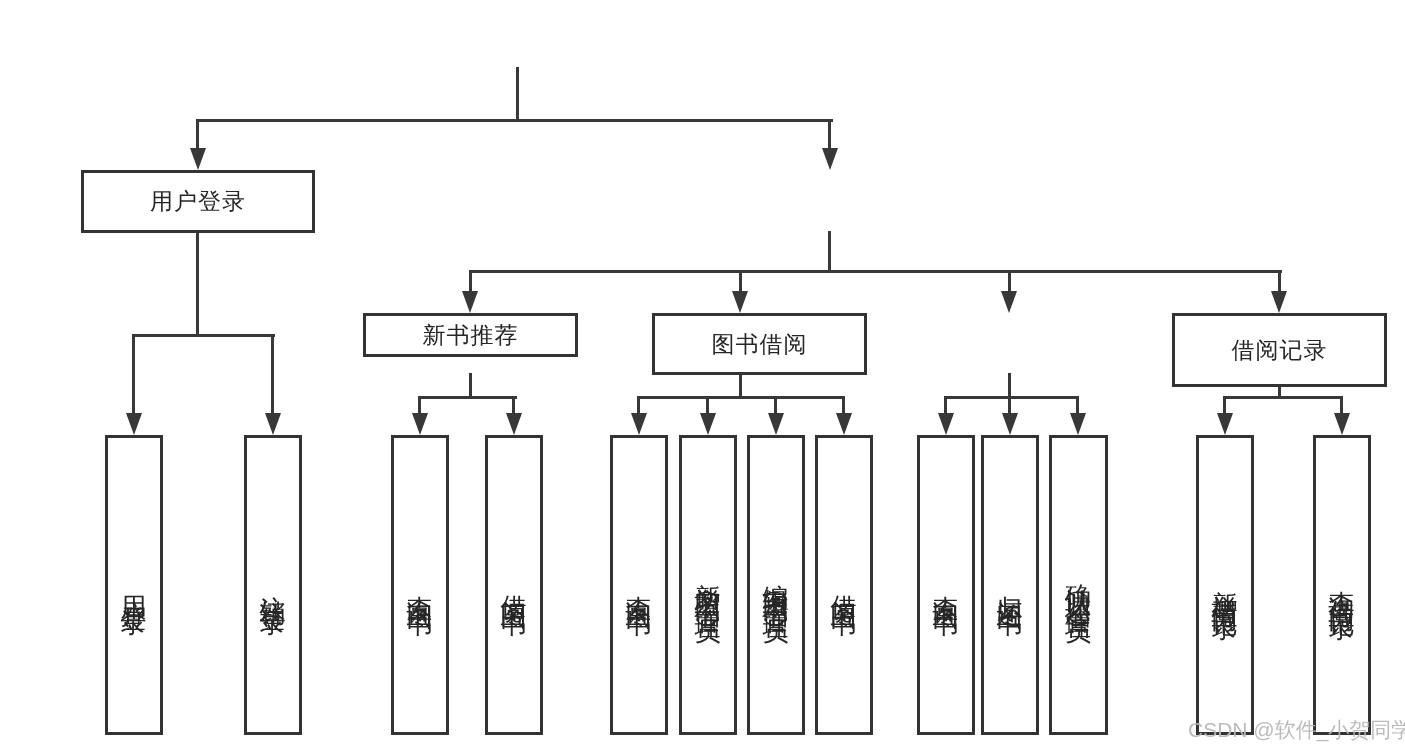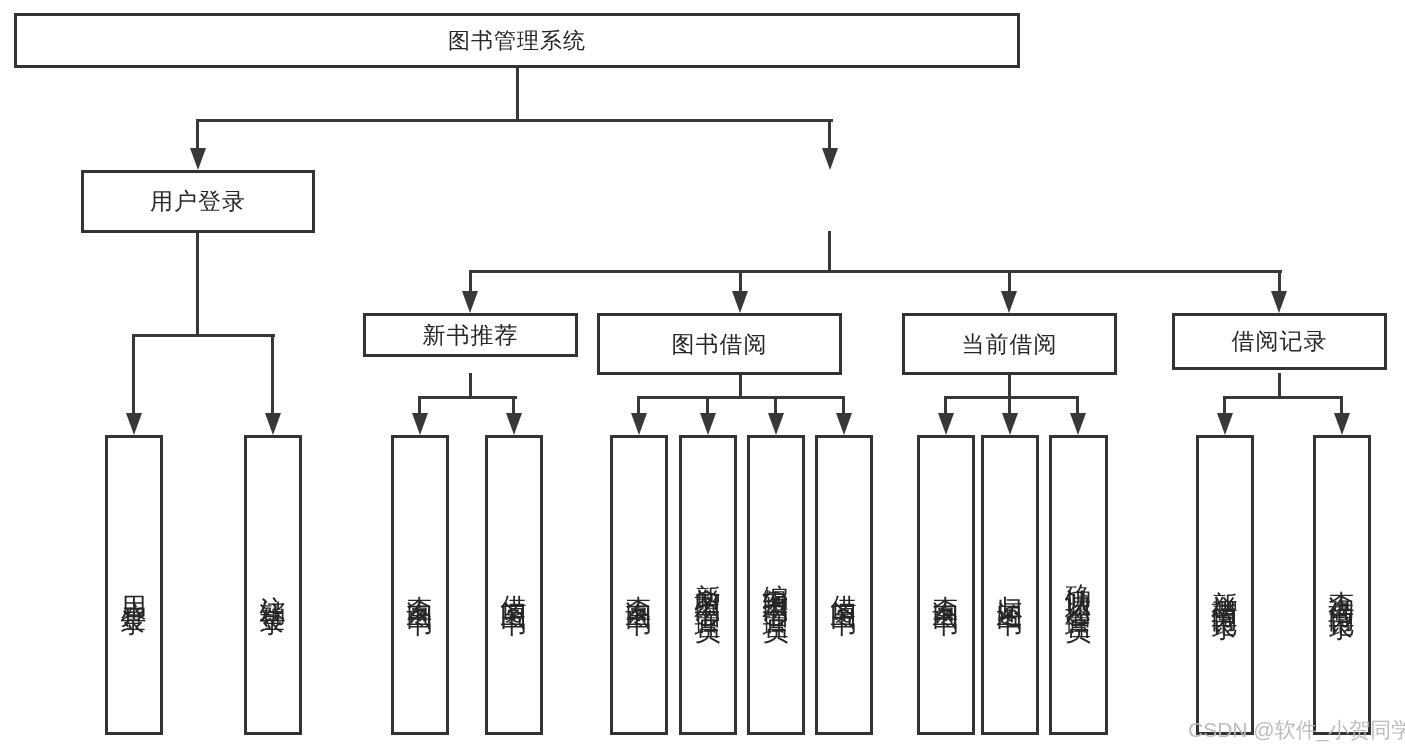--- a/index.html
+++ b/index.html
@@ -121,38 +121,32 @@
   <div class="arr" style="left:1002px;top:413px"></div>
   <div class="arr" style="left:1070px;top:413px"></div>
 
   <div class="ln" style="left:1278px;top:373px;width:3px;height:25px"></div>
   <div class="ln" style="left:1223px;top:396px;width:120px;height:3px"></div>
   <div class="ln" style="left:1223px;top:396px;width:3px;height:20px"></div>
   <div class="ln" style="left:1340px;top:396px;width:3px;height:20px"></div>
   <div class="arr" style="left:1217px;top:413px"></div>
   <div class="arr" style="left:1334px;top:413px"></div>
 
-  <div class="box h root" style="left:14px;top:13px;width:1006px;height:55px">
-    <span class="lbl">图书管理系统</span>
-  </div>
 
   <div class="box h" style="left:81px;top:170px;width:234px;height:63px">
     <span class="lbl">用户登录</span>
   </div>
 
   <div class="box h" style="left:363px;top:313px;width:215px;height:44px">
     <span class="lbl">新书推荐</span>
   </div>
-  <div class="box h" style="left:597px;top:313px;width:245px;height:62px">
+  <div class="box h" style="left:652px;top:313px;width:215px;height:62px">
     <span class="lbl">图书借阅</span>
   </div>
-  <div class="box h" style="left:902px;top:313px;width:215px;height:62px">
-    <span class="lbl">当前借阅</span>
-  </div>
-  <div class="box h" style="left:1172px;top:313px;width:215px;height:57px">
+  <div class="box h" style="left:1172px;top:313px;width:215px;height:74px">
     <span class="lbl">借阅记录</span>
   </div>
 
   <div class="box leaf" style="left:105px;top:435px;width:58px;height:300px">
     <span class="lbl">用户登录</span>
   </div>
   <div class="box leaf" style="left:244px;top:435px;width:58px;height:300px">
     <span class="lbl">注销登录</span>
   </div>
 

